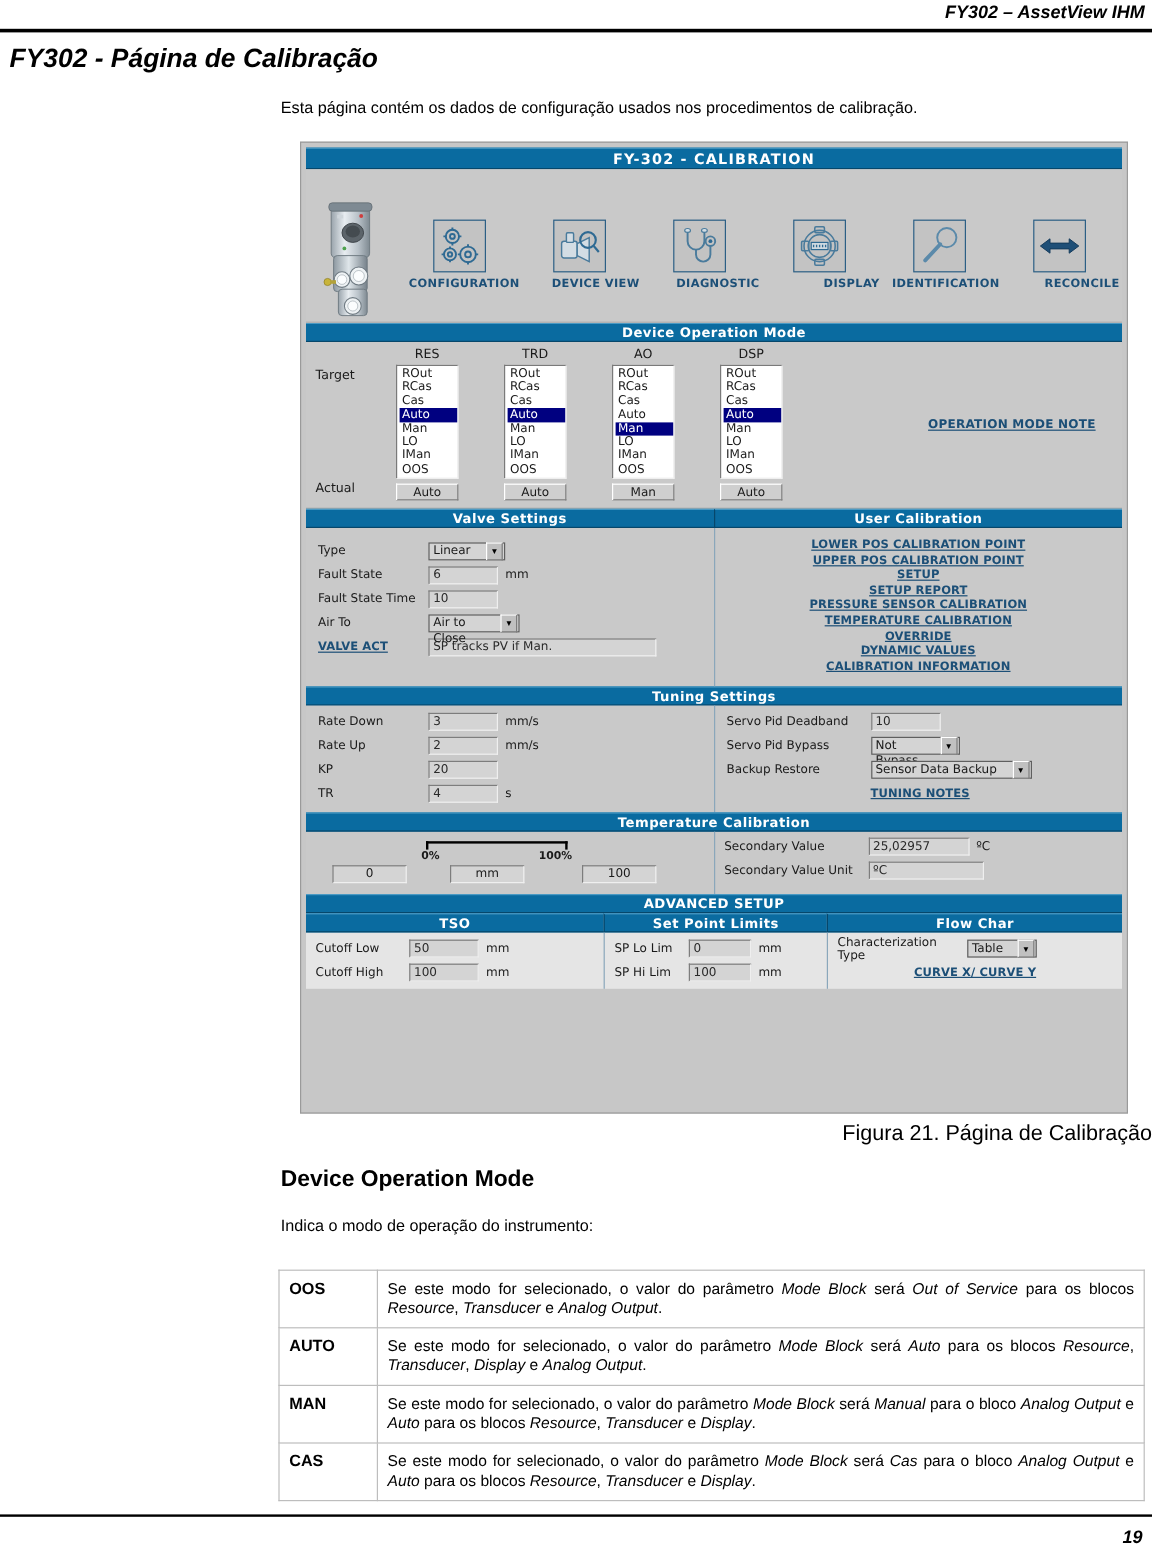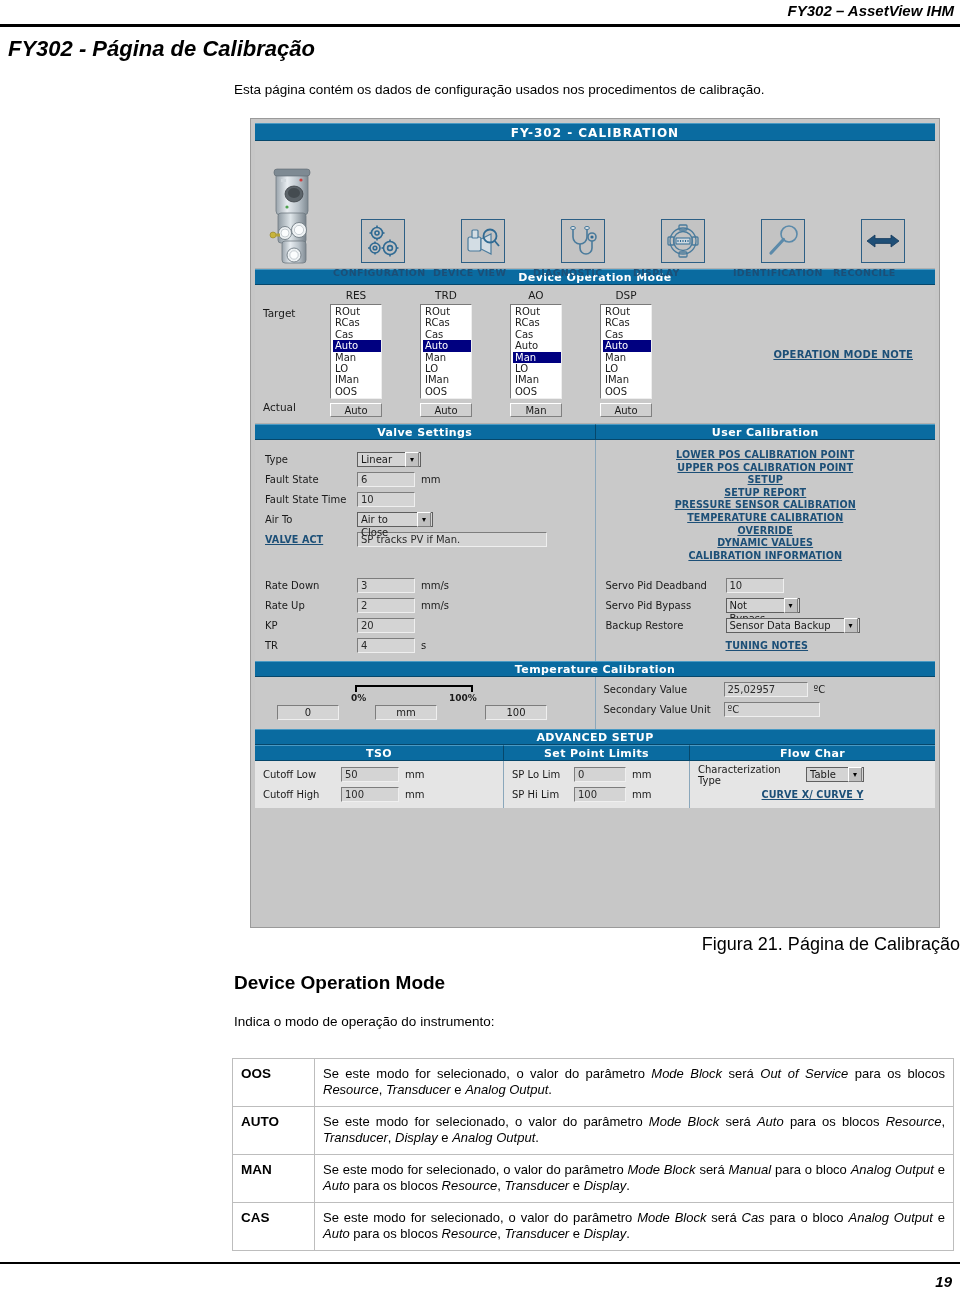--- a/index.html
+++ b/index.html
@@ -71,21 +71,21 @@
     border-bottom:1px solid #b0b0b0;
   }
   .device-photo {
     position:absolute; left:6px; top:26px;
     width:62px; height:100px;
   }
   .nav-items {
     position:absolute; left:78px; top:42px; right:2px;
     display:flex; justify-content:space-around; align-items:flex-start;
   }
-  .nav-item { text-align:left; width:104px; cursor:pointer;margin-top:36px; }
+  .nav-item { text-align:right; width:104px; cursor:pointer; }
   .nav-box {
     width:44px; height:44px; margin:0 auto 4px auto;
     border:1px solid #2c5f85; background:#c3c3c3;
   }
   .nav-label {
     font-size:9.5px; font-weight:bold; color:#1c4f77; letter-spacing:0.3px;
   }
 
   
   .dom-body {
@@ -492,20 +492,21 @@
           <a>TEMPERATURE CALIBRATION</a>
           <a>OVERRIDE</a>
           <a>DYNAMIC VALUES</a>
           <a>CALIBRATION INFORMATION</a>
         </div>
       </div>
     </div>
   </div>
 
   <div class="band">
+    <div class="bluebar">Tuning Settings</div>
     <div class="panelrow">
       <div class="cell">
         <div class="frow">
           <div class="flab">Rate Down</div>
           <div class="fin">3</div>
           <div class="funit">mm/s</div>
         </div>
         <div class="frow">
           <div class="flab">Rate Up</div>
           <div class="fin">2</div>

